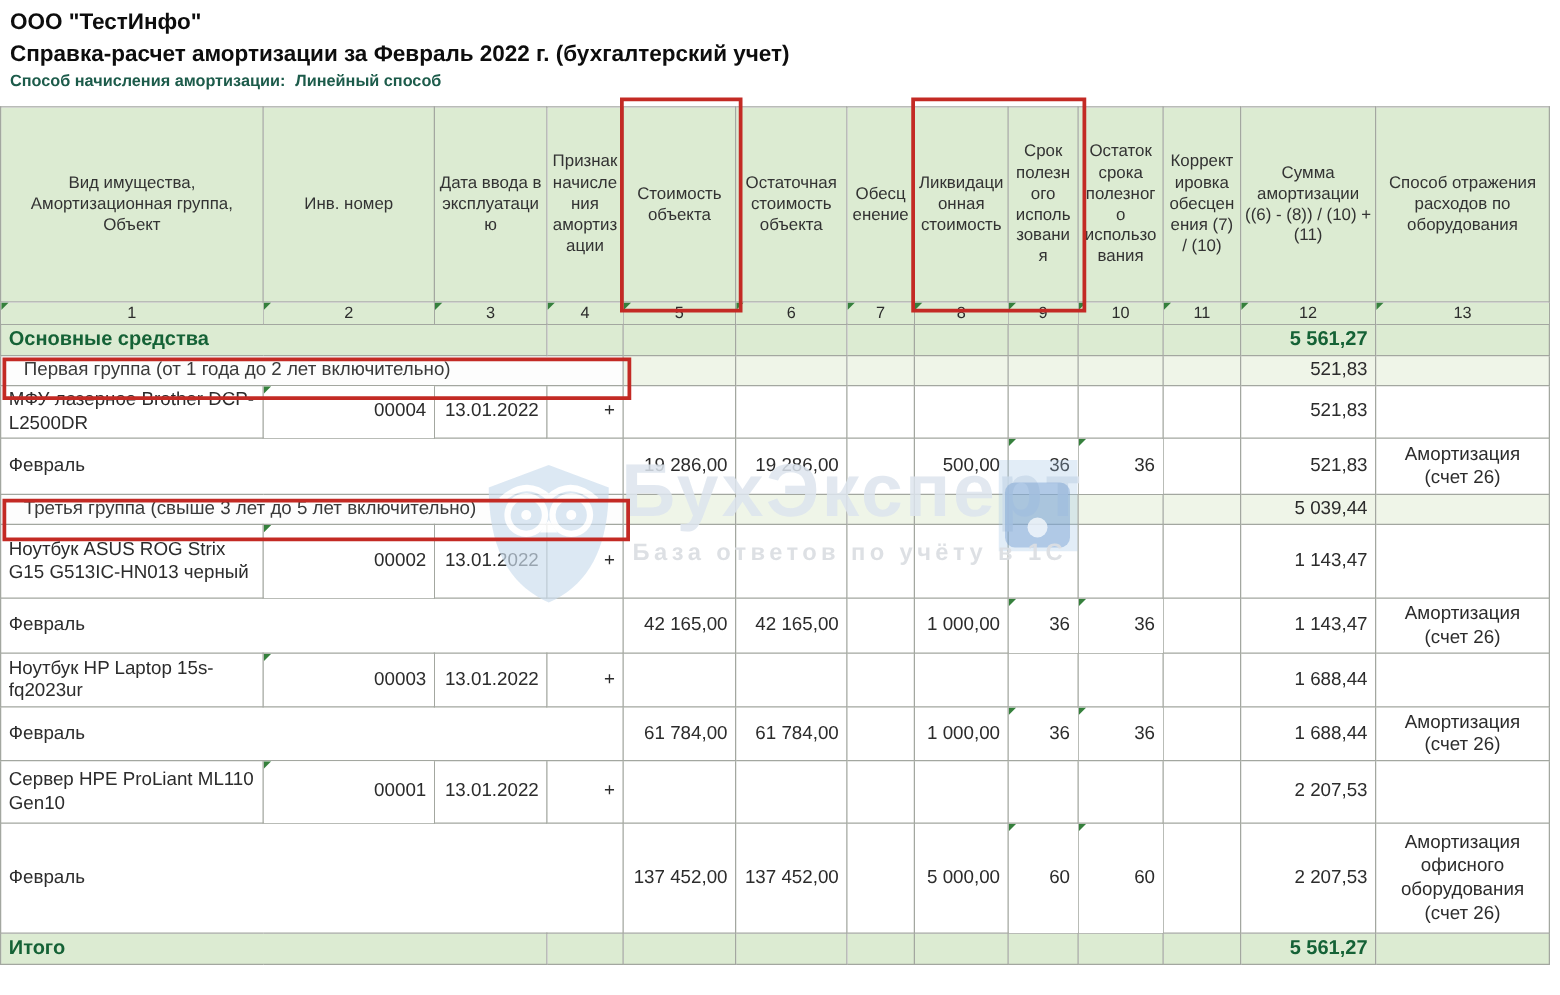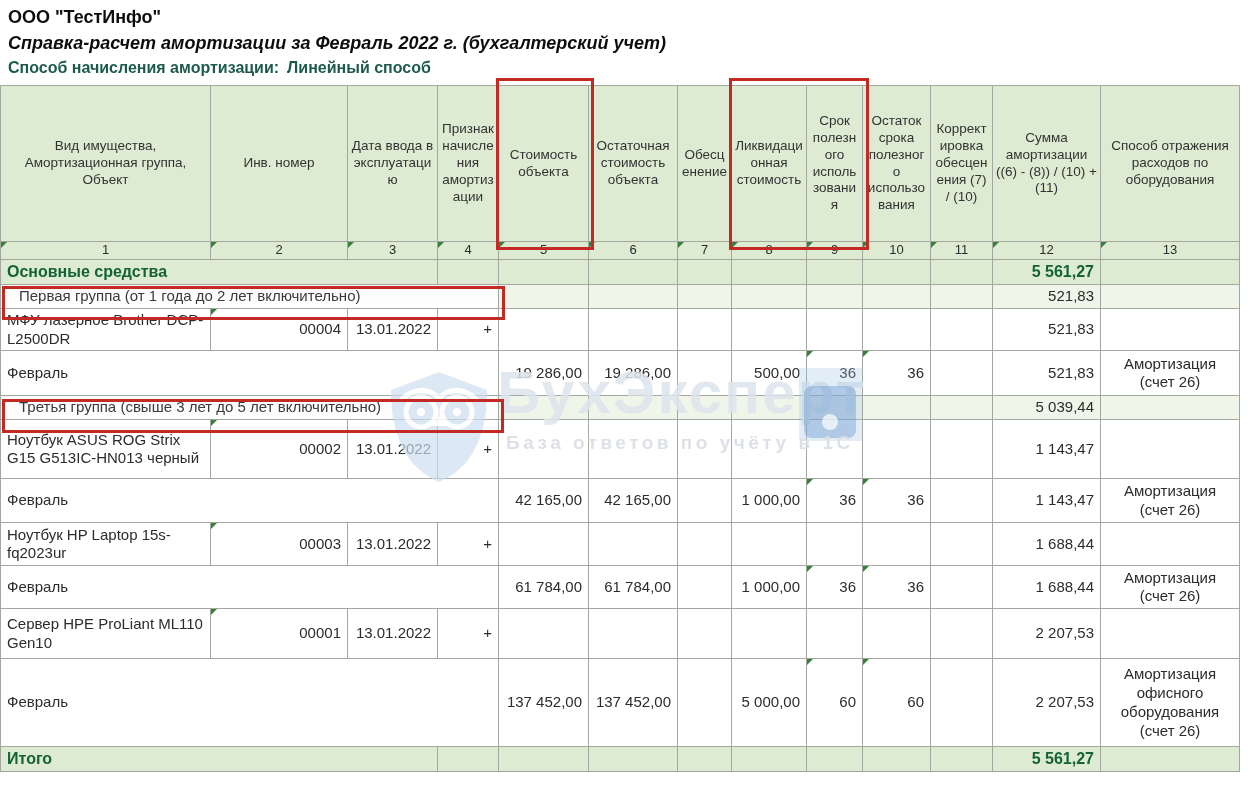--- a/index.html
+++ b/index.html
@@ -3,22 +3,22 @@
 <meta charset="utf-8">
 <style>
   html,body { margin:0; padding:0; background:#ffffff; }
   #page {
     position:relative; width:1248px; height:796px; background:#ffffff;
     font-family:"Liberation Sans", sans-serif; color:#2c2c2c; overflow:hidden;
   }
   
   #rpt-head { position:absolute; left:8px; top:4px; line-height:1.45; }
   .h-company { font-size:18px; font-weight:bold; color:#0d0d0d; }
-  .h-title   { font-size:18px; font-weight:bold; color:#0d0d0d;font-style:italic; }
-  .h-method  { font-size:16px; font-weight:bold; color:#1c5b4a; }
+  .h-title   { font-size:18px; font-weight:bold; color:#0d0d0d; }
+  .h-method  { font-size:13px; font-weight:bold; color:#1c5b4a; }
   .h-method .mv { margin-left:8px; }
   
   #tbl-wrap { position:absolute; left:0; top:85px; }
   table.rpt { border-collapse:collapse; table-layout:fixed; width:1239px;
               font-size:15px; }
   .rpt td, .rpt th { border:1px solid #a3a7a0; padding:2px 6px; overflow:hidden;
                      vertical-align:middle; line-height:1.25; }
   .rpt th { background:#dcebd2; font-weight:normal; font-size:13.5px; color:#333;
             text-align:center; padding:2px 3px; overflow-wrap:anywhere; }
   .hdr-row { height:156px; }

